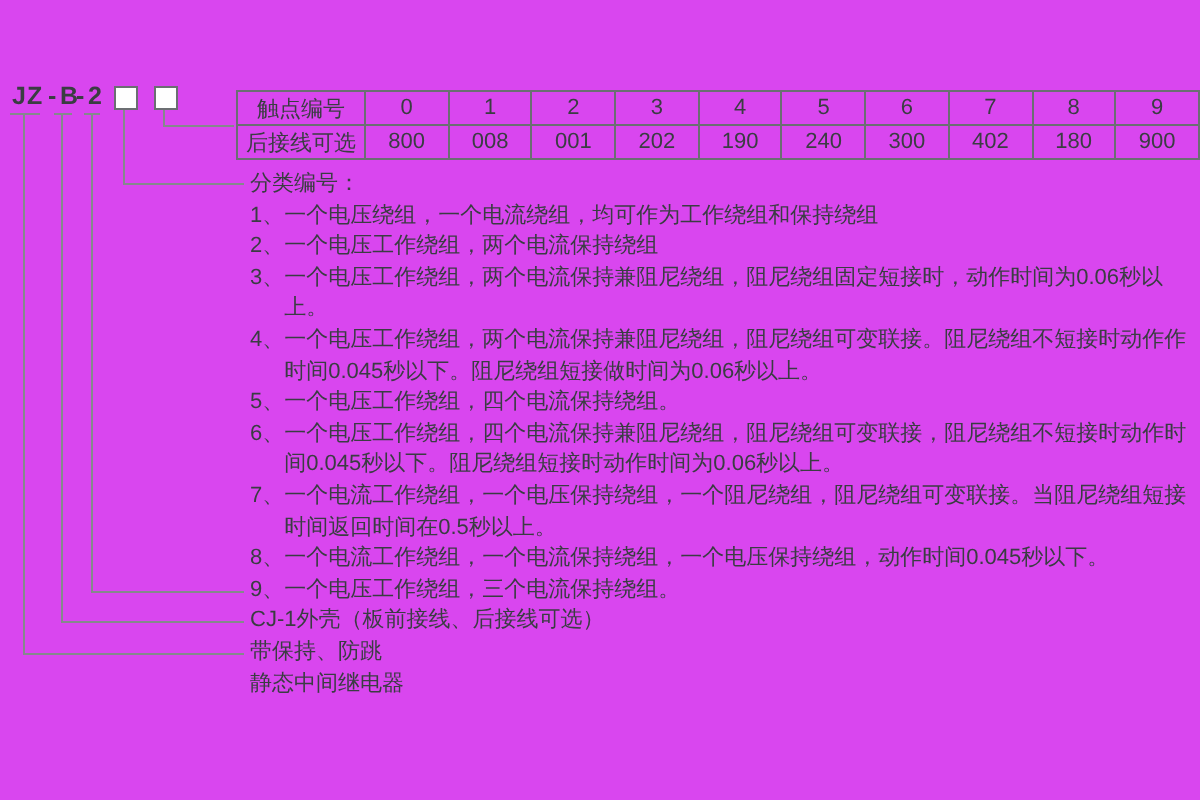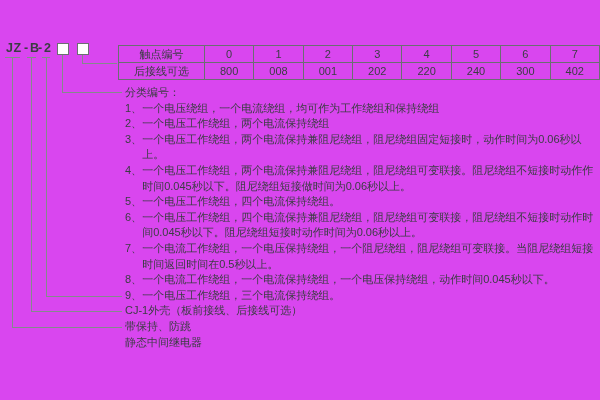--- a/index.html
+++ b/index.html
@@ -10,21 +10,21 @@
   
   .mc{position:absolute;top:41px;font-size:12.5px;font-weight:bold;color:#3a3d42;letter-spacing:.5px;}
   .mc.p1{left:6px}.mc.d1{left:24px}.mc.p2{left:30px}.mc.d2{left:38px}.mc.p3{left:44px}
   .mbox{position:absolute;top:43px;width:10px;height:10px;border:1.3px solid #6b6e72;background:#fefefe;}
   .mbox.b1{left:57px}.mbox.b2{left:77px}
   
   .connectors{position:absolute;left:0;top:0;width:600px;height:400px;}
   
   .ctable{position:absolute;left:118px;top:45px;border-collapse:collapse;table-layout:fixed;}
   .ctable td{
-    border:1px solid #6b6e72;height:16px;padding:0 15px;text-align:center;
+    border:1px solid #6b6e72;height:16px;padding:0 4px;text-align:center;
     font-size:11px;color:#3a3d42;white-space:nowrap;
   }
   .ctable td.hd{width:53px;}
   .ctable td.c{width:34px;}
   
   .flow{position:absolute;left:125px;top:85px;width:478px;font-size:11px;line-height:15.6px;color:#3a3d42;}
   .cls-title{height:15.6px;}
   .item{display:flex;}
   .item .num{flex:0 0 15px;}
   .item .txt{width:463px;}
@@ -77,21 +77,21 @@
       <td class="c">7</td>
       <td class="c">8</td>
       <td class="c">9</td>
     </tr>
     <tr>
       <td class="hd">后接线可选</td>
       <td class="c">800</td>
       <td class="c">008</td>
       <td class="c">001</td>
       <td class="c">202</td>
-      <td class="c">220</td>
+      <td class="c">190</td>
       <td class="c">240</td>
       <td class="c">300</td>
       <td class="c">402</td>
       <td class="c">180</td>
       <td class="c">900</td>
     </tr>
   </tbody>
     </table>
 
   <div class="flow">

